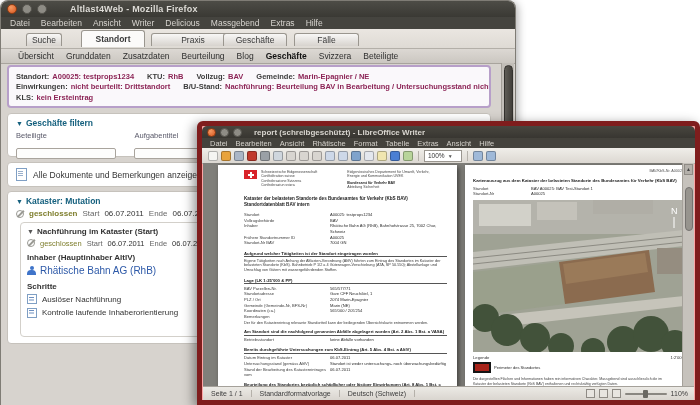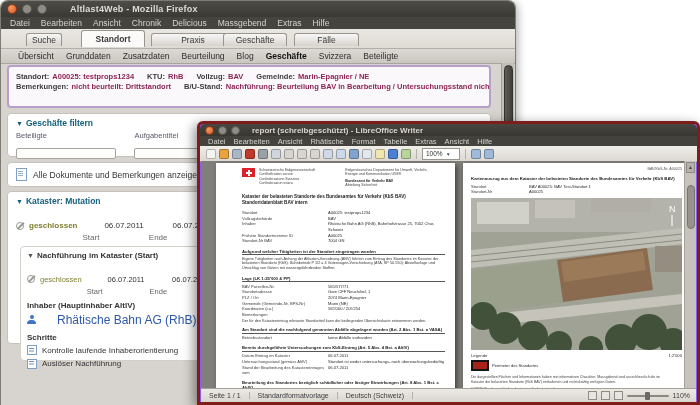--- a/index.html
+++ b/index.html
@@ -40,47 +40,47 @@
   .ffield input{height:11px;border:1px solid #a9a49d;border-radius:2px;background:#fdfdfc;font-size:8px;padding:0 2px;box-sizing:border-box;}
   .docs-card{left:6px;top:161px;width:484px;height:25px;padding:4px 8px;display:flex;align-items:center;gap:6px;}
   .docico{width:9px;height:11px;background:#fff;border:1px solid #7f9fc4;position:relative;}
   .docico::before{content:"";position:absolute;left:1px;top:2px;width:5px;height:1px;background:#9ab0cc;box-shadow:0 2px 0 #9ab0cc,0 4px 0 #9ab0cc;}
   .docs-label{font-size:8.5px;color:#333;}
   .kat-card{left:6px;top:190px;width:484px;height:153px;padding:4px 8px;}
   .statusrow{display:flex;align-items:center;gap:5px;margin-top:3px;font-size:8px;}
   .ban-ico{width:8px;height:8px;border:1.5px solid #9a9a94;border-radius:50%;position:relative;box-sizing:border-box;flex:0 0 auto;}
   .ban-ico::before{content:"";position:absolute;left:-1px;top:2.2px;width:9px;height:1.5px;background:#9a9a94;transform:rotate(-45deg);}
   .st-closed{color:#7f7f2e;font-weight:bold;}
-  .st-lab{color:#666;margin-top:24px;}
+  .st-lab{color:#666;}
   .st-date{color:#333;}
   .innercard{margin-top:4px;margin-left:4px;width:462px;height:115px;border:1px solid #d3d0ca;border-radius:4px;
         background:#fff;box-sizing:border-box;padding:4px 6px;}
   .nach-head{font-size:8px;font-weight:bold;color:#333;}
   .nach-head .tri{color:#555;margin-right:3px;font-size:7px;}
   .statusrow.small{font-size:7.5px;margin-top:2.5px;}
   .statusrow.small .st-closed{font-weight:normal;}
   .inh-label{font-size:8px;font-weight:bold;color:#333;margin-top:5px;}
   .personrow{display:flex;align-items:center;gap:5px;margin-top:3px;}
   .person-ico{width:8px;height:9px;position:relative;flex:0 0 auto;}
   .person-ico::before{content:"";position:absolute;left:2.5px;top:0;width:4px;height:4px;border-radius:50%;background:#3f74c9;}
   .person-ico::after{content:"";position:absolute;left:0;top:4.5px;width:9px;height:4.5px;border-radius:4px 4px 0 0;background:#3f74c9;}
-  .person-name{font-size:12px;color:#2d59a8;margin-left:17px;}
+  .person-name{font-size:10px;color:#2d59a8;}
   .schritte-label{font-size:8px;font-weight:bold;color:#333;margin-top:6px;}
   .steprow{display:flex;align-items:center;gap:5px;margin-top:3.5px;width:178px;}
   .step-ico{width:8px;height:8px;background:#fff;border:1px solid #7f9fc4;position:relative;flex:0 0 auto;}
   .step-ico::before{content:"";position:absolute;left:1px;top:1.5px;width:5px;height:1px;background:#6d8fc0;box-shadow:0 2.5px 0 #6d8fc0;}
   .step-label{font-size:8px;color:#333;white-space:nowrap;}
   .chk{margin-left:auto;width:8px;height:8px;border-radius:50%;background:radial-gradient(circle at 35% 30%,#8cd05a,#4f9e22);
        color:#fff;font-size:7px;line-height:8px;text-align:center;font-weight:bold;flex:0 0 auto;}
   .ff-scroll{position:absolute;right:1px;top:62px;bottom:0;width:12px;background:#c2beb8;border-left:1px solid #a39f98;}
   .ff-thumb{margin:2px 1.5px;height:74px;background:linear-gradient(90deg,#5e5c56,#423f3a);border-radius:5px;border:1px solid #33312d;}
 
   
-  .low{position:absolute;left:197px;top:121px;width:503px;height:284px;background:#8b5cf6;
-       border:3px solid #7f1d1d;border-radius:6px 6px 0 0;box-shadow:-3px 3px 12px rgba(0,0,0,.45);box-sizing:border-box;}
+  .low{position:absolute;left:197px;top:121px;width:503px;height:284px;background:#fca5a5;
+       border:5px solid #7f1d1d;border-radius:6px 6px 0 0;box-shadow:-3px 3px 12px rgba(0,0,0,.45);box-sizing:border-box;}
   .lo-titlebar{height:12px;background:linear-gradient(#48463f,#383631);border-radius:5px 5px 0 0;
        display:flex;align-items:center;gap:4px;padding:0 5px;}
   .lo-titlebar .wbtn{width:7px;height:7px;}
   .lo-title{margin-left:8px;font-size:8px;font-weight:bold;color:#d8d5cf;white-space:nowrap;}
   .lo-menubar{height:10px;background:#44423c;display:flex;align-items:center;gap:8px;padding:0 8px;}
   .lo-menu-item{font-size:7.5px;color:#d5d2cc;}
   .lo-toolbar{height:15px;background:linear-gradient(#f0eee9,#dcd8d2);border-bottom:1px solid #b2aea7;
        display:flex;align-items:center;gap:3px;padding:0 6px;}
   .tbi{width:10px;height:10px;border-radius:2px;border:1px solid rgba(0,0,0,.28);box-sizing:border-box;flex:0 0 auto;}
   .tsep{width:1px;height:10px;background:#b5b1aa;margin:0 2px;flex:0 0 auto;}
@@ -139,21 +139,21 @@
       <span class="wbtn close"></span>
       <span class="wbtn gray"></span>
       <span class="wbtn gray"></span>
       <span class="ff-title">Altlast4Web - Mozilla Firefox</span>
     </div>
     <div class="ff-menubar">
 
     <span class="ff-menu-item">Datei</span>
         <span class="ff-menu-item">Bearbeiten</span>
         <span class="ff-menu-item">Ansicht</span>
-        <span class="ff-menu-item">Chronik</span>
+        <span class="ff-menu-item">Writer</span>
         <span class="ff-menu-item">Delicious</span>
         <span class="ff-menu-item">Massgebend</span>
         <span class="ff-menu-item">Extras</span>
         <span class="ff-menu-item">Hilfe</span>
       </div>
 
     <div class="ff-tabstrip">
       <div class="ftab" style="left:25px;width:36px;">Suche</div>
       <div class="ftab active" style="left:80px;width:64px;">Standort</div>
       <div class="ftab" style="left:150px;width:84px;">Praxis</div>
@@ -171,21 +171,24 @@
       <span>Svizzera</span>
       <span>Beteiligte</span>
     </div>
 
     <div class="infobox">
       <div class="iline">
         
       <span><span class="lb">Standort:</span><span class="vl">A00025: testprops1234</span></span><span><span class="lb">KTU:</span><span class="vl">RhB</span></span><span><span class="lb">Vollzug:</span><span class="vl">BAV</span></span><span><span class="lb">Gemeinde:</span><span class="vl">Marin-Epagnier / NE</span></span></div>
       <div class="iline">
         
-      <span><span class="lb">Bemerkungen:</span><span class="vl">nicht beurteilt: Drittstandort</span></span><span><span class="lb">B/U-Stand:</span><span class="vl">Nachführung: Beurteilung BAV in Bearbeitung / Untersuchungsstand nicht definiert</span></span></div>
+      <span><span class="lb">Einwirkungen:</span><span class="vl">nicht beurteilt: Drittstandort</span></span><span><span class="lb">B/U-Stand:</span><span class="vl">Nachführung: Beurteilung BAV in Bearbeitung / Untersuchungsstand nicht definiert</span></span></div>
+      <div class="iline">
+        
+      <span><span class="lb">KLS:</span><span class="vl">kein Ersteintrag</span></span></div>
     </div>
 
     <div class="card filter-card">
       <div class="sect-head"><span class="tri">▼</span><span>Geschäfte filtern</span></div>
       <div>
         <div class="ffield">
           <div class="flab">Beteiligte</div>
           <input style="width: 100px;">
         </div>
         <div class="ffield">
@@ -224,27 +227,27 @@
         <div class="inh-label">Inhaber (Hauptinhaber AltlV)</div>
         <div class="personrow">
           <span class="person-ico"></span>
           <span class="person-name">Rhätische Bahn AG (RhB)</span>
         </div>
         <div class="schritte-label">Schritte</div>
         <div>
 
             <div class="steprow">
               <span class="step-ico"></span>
-              <span class="step-label">Kontrolle laufende Inhaberorientierung</span>
+              <span class="step-label">Auslöser Nachführung</span>
               <span class="chk">✓</span>
             </div>
 
             <div class="steprow">
               <span class="step-ico"></span>
-              <span class="step-label">Auslöser Nachführung</span>
+              <span class="step-label">Kontrolle laufende Inhaberorientierung</span>
               <span class="chk">✓</span>
             </div>
           </div>
       </div>
     </div>
 
     <div class="ff-scroll">
       <div class="ff-thumb"></div>
     </div>
   </div>

